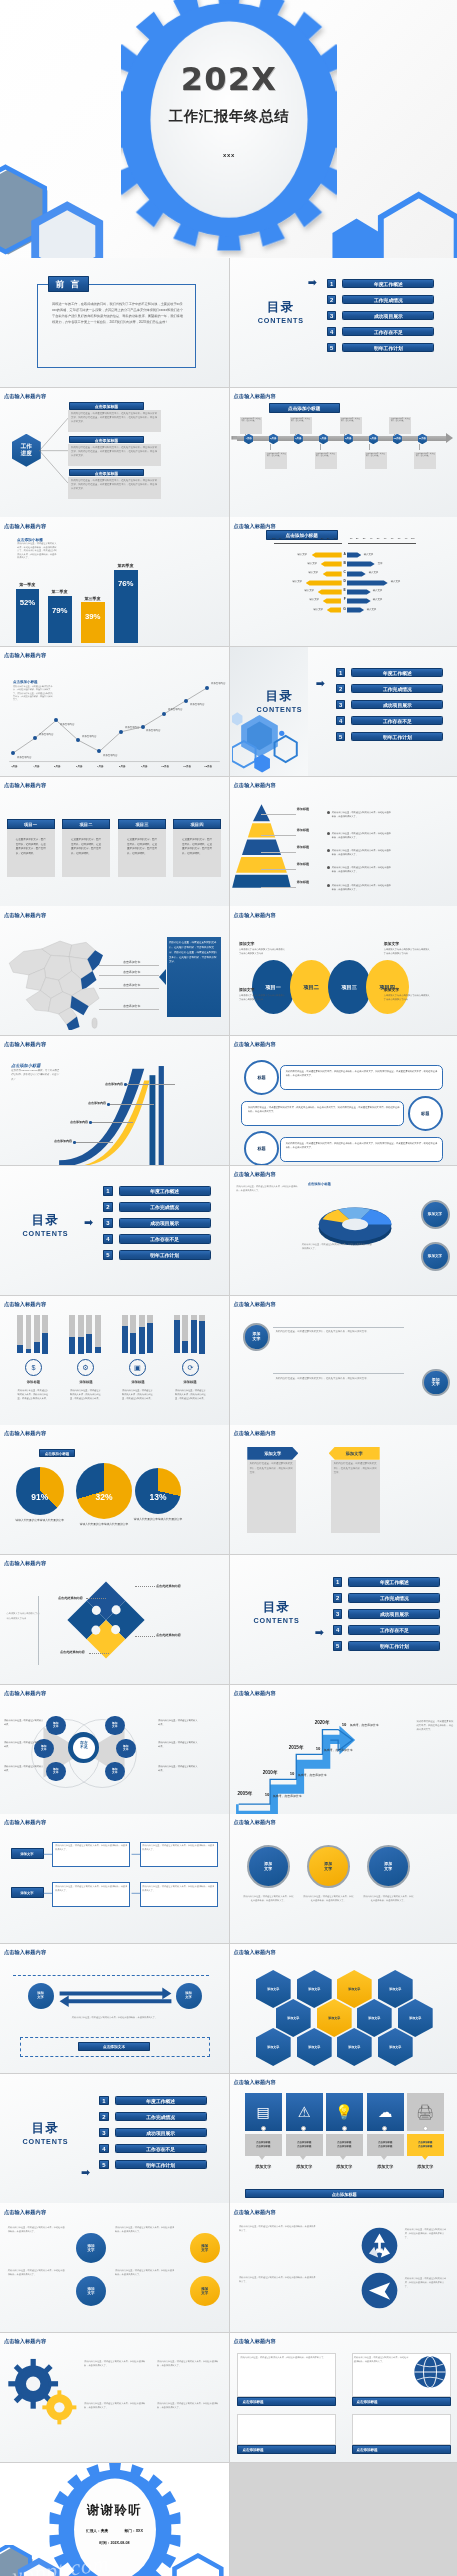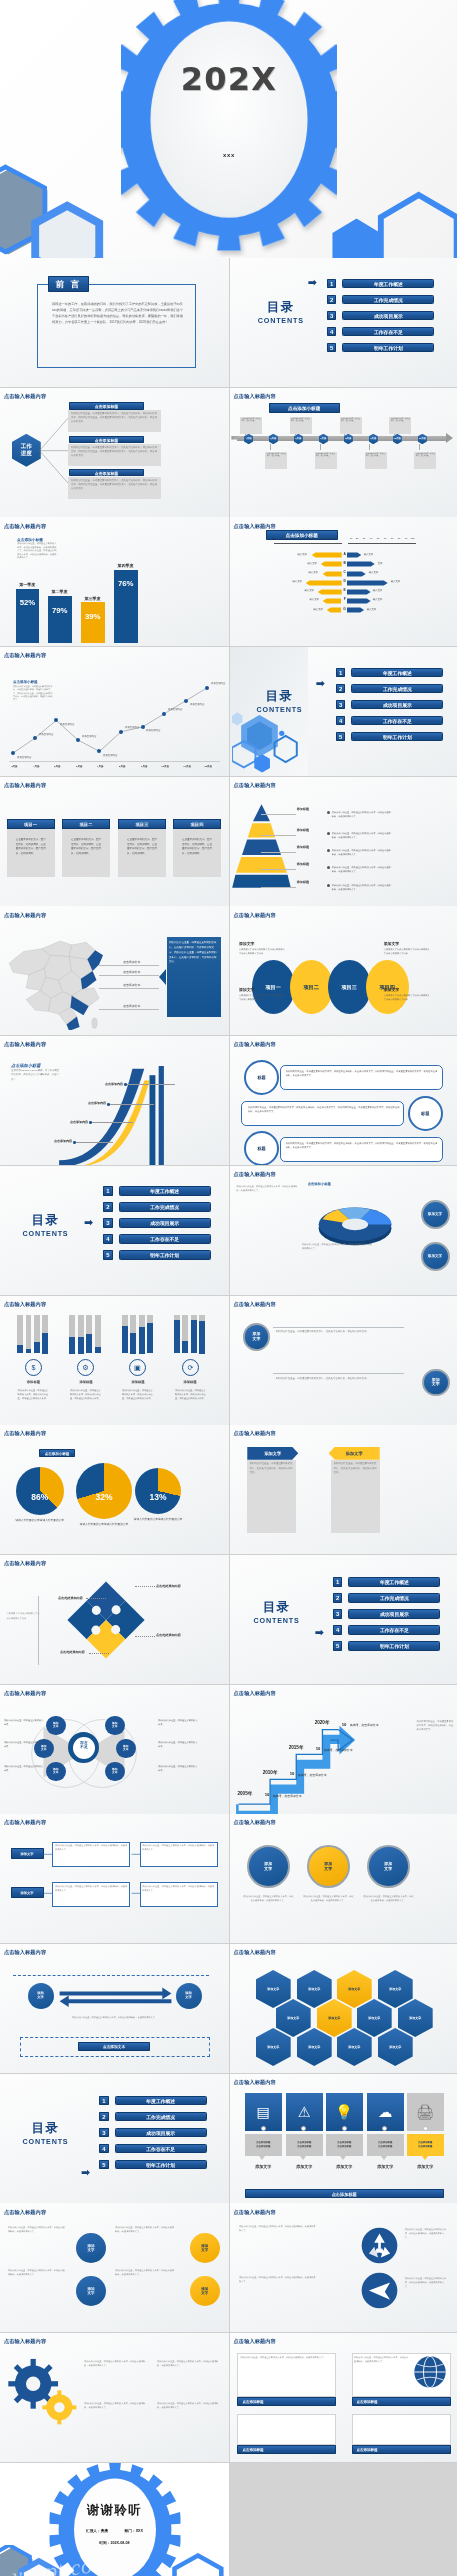--- a/index.html
+++ b/index.html
@@ -190,20 +190,21 @@
                 </g>
             </g>
             <ellipse cx="0" cy="0" rx="168" ry="178" fill="#3d8bf2"></ellipse>
             <ellipse cx="0" cy="0" rx="120" ry="150" fill="url(#ginner)"></ellipse>
           </g>
         </g>
       </g>
     </svg>
 
     <div class="cover-title">202X</div>
+    <div class="cover-sub">工作汇报年终总结</div>
     <div class="cover-author">xxx</div>
   </div>
 
   <div class="grid">
 
     <div class="slide">
       <div class="sbadge" style="position:absolute;left:48px;top:18.3px;width:41px;height:15.7px;line-height:15.7px;font-size:8.5px;letter-spacing:2px;z-index:3;">前 言</div>
       <div style="position:absolute;left:37px;top:26px;width:159px;height:84px;border:0.7px solid #2f6db5;"></div>
       <div class="ph" style="position:absolute;left:52px;top:44px;width:131px;font-size:3.2px;line-height:1.85;color:#5b5b5b;text-align:justify;">回顾这一年的工作，在取得成绩的同时，我们也找到了工作中的不足和问题，主要反映于xx及xxx的风格、定型还有待进一步探索，尤其是网上的公司产品库充分体现我们xxxxx和我们这个平台能为客户提供良好的商机和快捷方便的信息、导航的功能发挥。展望新的一年，我们将继续努力，力争各项工作更上一个新台阶。2017我们所向披靡，202X我们勇往直前！</div>
     </div>
@@ -733,21 +734,21 @@
 文字</div>
       <div class="thinline" style="position:absolute;left:43px;top:77px;width:131px;height:1.3px;"></div>
       <div class="ph" style="position:absolute;left:46px;top:81px;width:124px;font-size:2.4px;line-height:1.8;">您的内容打在这里，或者通过复制您的文本后，在此框中选择粘贴，并选择只保留文字。</div>
     </div>
 
     <div class="slide">
       <div class="stitle">点击输入标题内容</div>
       <div class="sbadge" style="position:absolute;left:39px;top:23.5px;width:36px;height:8.5px;line-height:8.5px;font-size:3.5px;">点击添加小标题</div>
       <div id="pietrio">
           <div style="position: absolute; left: 15.7px; top: 42px; width: 48px; height: 48px; border-radius: 50%; background: conic-gradient(rgb(242, 169, 0) 0deg, rgb(242, 169, 0) 134.64deg, rgb(20, 82, 143) 134.64deg, rgb(20, 82, 143) 360deg);"></div>
-          <div style="position: absolute; left: 15.7px; top: 67px; width: 48px; text-align: center; color: rgb(255, 255, 255); font-size: 8.5px; font-weight: bold;">86%</div>
+          <div style="position: absolute; left: 15.7px; top: 67px; width: 48px; text-align: center; color: rgb(255, 255, 255); font-size: 8.5px; font-weight: bold;">91%</div>
           <div style="position: absolute; left: 11.8px; top: 94px; width: 56px; text-align: center; font-size: 2.7px; line-height: 1.8; color: rgb(68, 68, 68);">请输入您想要的文字请输入您想要的文字</div>
           <div style="position: absolute; left: 76px; top: 38px; width: 56px; height: 56px; border-radius: 50%; background: conic-gradient(rgb(242, 169, 0) 0deg, rgb(242, 169, 0) 253.44deg, rgb(20, 82, 143) 253.44deg, rgb(20, 82, 143) 360deg);"></div>
           <div style="position: absolute; left: 76px; top: 67px; width: 56px; text-align: center; color: rgb(255, 255, 255); font-size: 8.5px; font-weight: bold;">32%</div>
           <div style="position: absolute; left: 72px; top: 98px; width: 64px; text-align: center; font-size: 2.7px; line-height: 1.8; color: rgb(68, 68, 68);">请输入您想要的文字请输入您想要的文字</div>
           <div style="position: absolute; left: 135px; top: 43px; width: 46px; height: 46px; border-radius: 50%; background: conic-gradient(rgb(242, 169, 0) 0deg, rgb(242, 169, 0) 102.96deg, rgb(20, 82, 143) 102.96deg, rgb(20, 82, 143) 360deg);"></div>
           <div style="position: absolute; left: 135px; top: 67px; width: 46px; text-align: center; color: rgb(255, 255, 255); font-size: 8.5px; font-weight: bold;">13%</div>
           <div style="position: absolute; left: 131px; top: 93px; width: 54px; text-align: center; font-size: 2.7px; line-height: 1.8; color: rgb(68, 68, 68);">请输入您想要的文字请输入您想要的文字</div>
         </div>
     </div>
 

